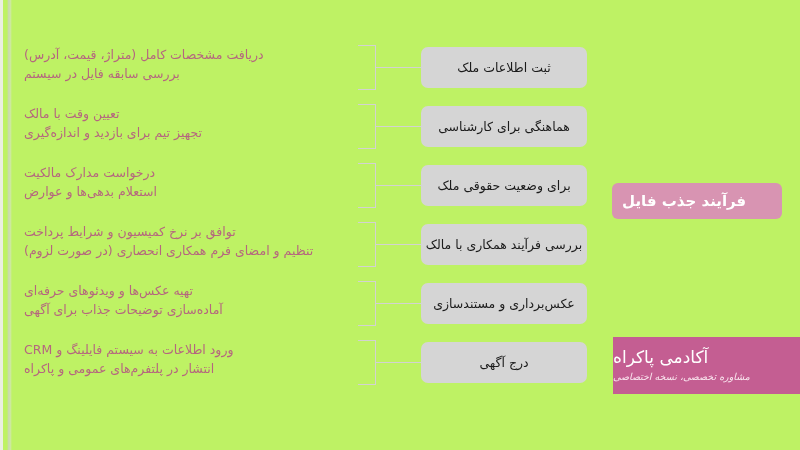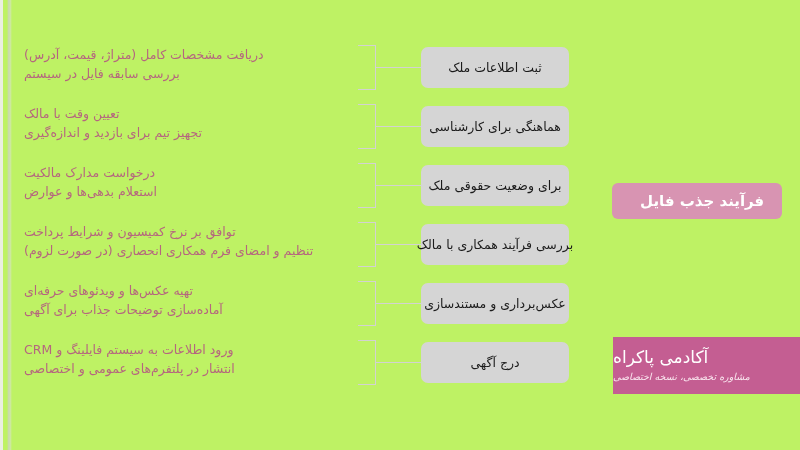--- a/index.html
+++ b/index.html
@@ -46,21 +46,21 @@
     left: 0;
     width: 800px;
     height: 52px;
   }
 
   
   .box {
     position: absolute;
     left: 421px;
     top: 6px;
-    width: 148px;
+    width: 166px;
     height: 41px;
     background: #d5d5d5;
     border-radius: 7px;
     display: flex;
     align-items: center;
     justify-content: center;
     box-sizing: border-box;
     padding: 0 8px;
   }
   .box-label {
@@ -129,21 +129,21 @@
     left: 612px;
     top: 183px;
     width: 170px;
     height: 36px;
     background: #d894b2;
     border-radius: 6px;
     display: flex;
     align-items: center;
     justify-content: flex-end;
     box-sizing: border-box;
-    padding-left: 28px;
+    padding-left: 10px;
     padding-right: 14px;
   }
   .badge-label {
     font-size: 15px;
     font-weight: bold;
     color: #ffffff;
     white-space: nowrap;
   }
 
   .logo {
@@ -259,21 +259,21 @@
     </div>
     <div class="lead"></div>
     <div class="box">
       <span class="box-label">عکس‌برداری و مستندسازی</span>
     </div>
   </div>
 
   <div class="row" style="top:336px;">
     <div class="desc">
       <div class="desc-line">ورود اطلاعات به سیستم فایلینگ و CRM</div>
-      <div class="desc-line">انتشار در پلتفرم‌های عمومی و اختصاصی</div>
+      <div class="desc-line">انتشار در پلتفرم‌های عمومی و پاکراه</div>
     </div>
     <div class="bracket">
       <div class="spine"></div>
       <div class="stub top"></div>
       <div class="stub bottom"></div>
     </div>
     <div class="lead"></div>
     <div class="box">
       <span class="box-label">درج آگهی</span>
     </div>

